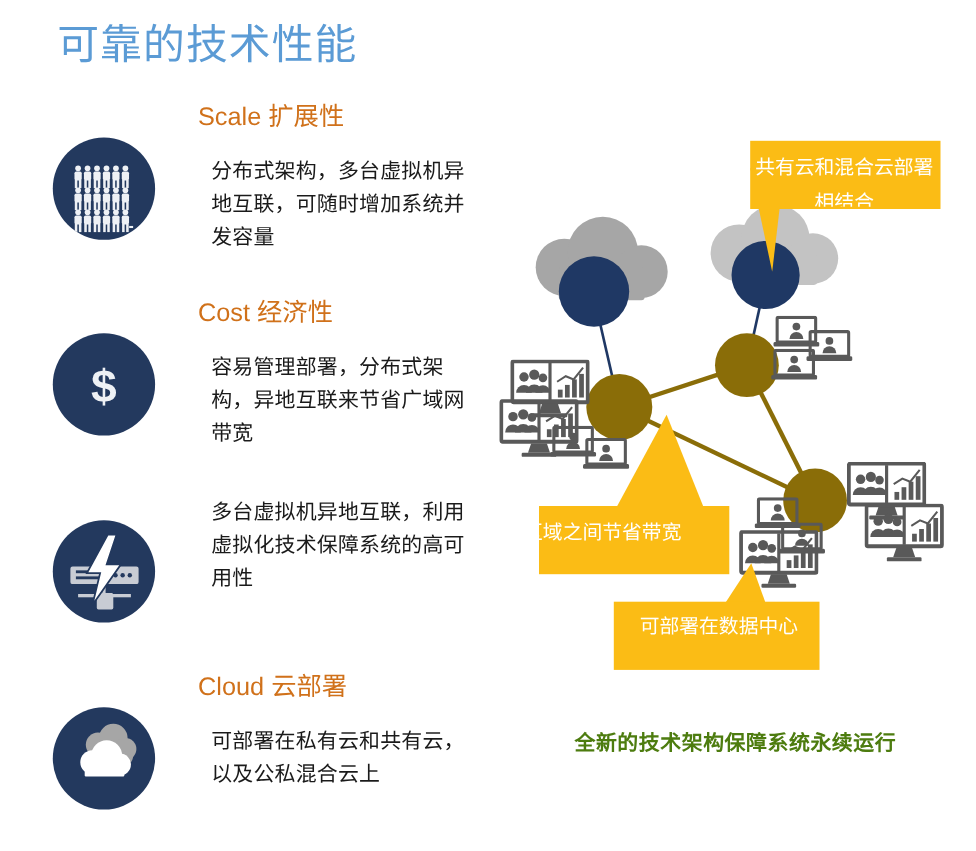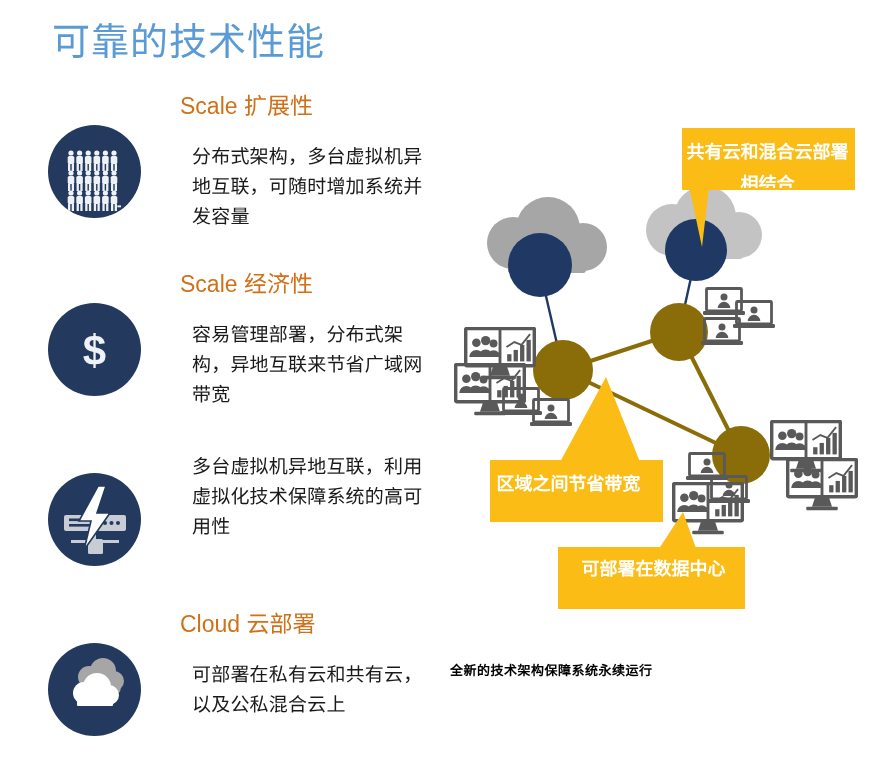--- a/index.html
+++ b/index.html
@@ -107,43 +107,43 @@
     width: 437px;
     height: 560px;
   }
   .diagram svg { display: block; }
 
   .diagram-caption {
     position: absolute;
     left: 450px;
     top: 660px;
     width: 437px;
-    font-size: 13px;
+    text-align: center;
+    font-size: 19px;
     font-weight: bold;
-    color: #000000;
+    color: #4d7c0f;
     letter-spacing: 0.5px;
   }
 
   
   .callout-text {
     position: absolute;
     color: #ffffff;
     font-size: 18px;
     line-height: 32px;
     text-align: center;
     pointer-events: none;
     overflow: hidden;
-    font-weight: bold;
   }
   .callout-0 {
     left: 686px; top: 136px;
     width: 163px; height: 52px;
   }
   .callout-1 {
-    left: 487px; top: 468px;
+    left: 466px; top: 468px;
     width: 163px; height: 52px;
   }
   .callout-2 {
     left: 565px; top: 553px;
     width: 177px; height: 52px;
   }
 </style>
 </head>
 <body>
 
@@ -288,21 +288,21 @@
 
     <div class="feature feature-1">
       <div class="feature-icon-wrap">
         <div class="feature-circle">
           <svg width="93" height="93" viewBox="0 0 93 93" aria-hidden="true">
             <text x="46.5" y="62" text-anchor="middle" font-family="Liberation Sans, sans-serif" font-size="42" font-weight="bold" fill="#eef1f5">$</text>
           </svg>
         </div>
       </div>
       <div class="feature-text">
-        <div class="feature-heading">Scale 经济性</div>
+        <div class="feature-heading">Cost 经济性</div>
         <div class="feature-body">容易管理部署，分布式架构，异地互联来节省广域网带宽</div>
       </div>
     </div>
 
     <div class="feature feature-2">
       <div class="feature-icon-wrap">
         <div class="feature-circle">
           <svg width="93" height="93" viewBox="0 0 93 93" aria-hidden="true">
             <g fill="#c8ccd4">
 

